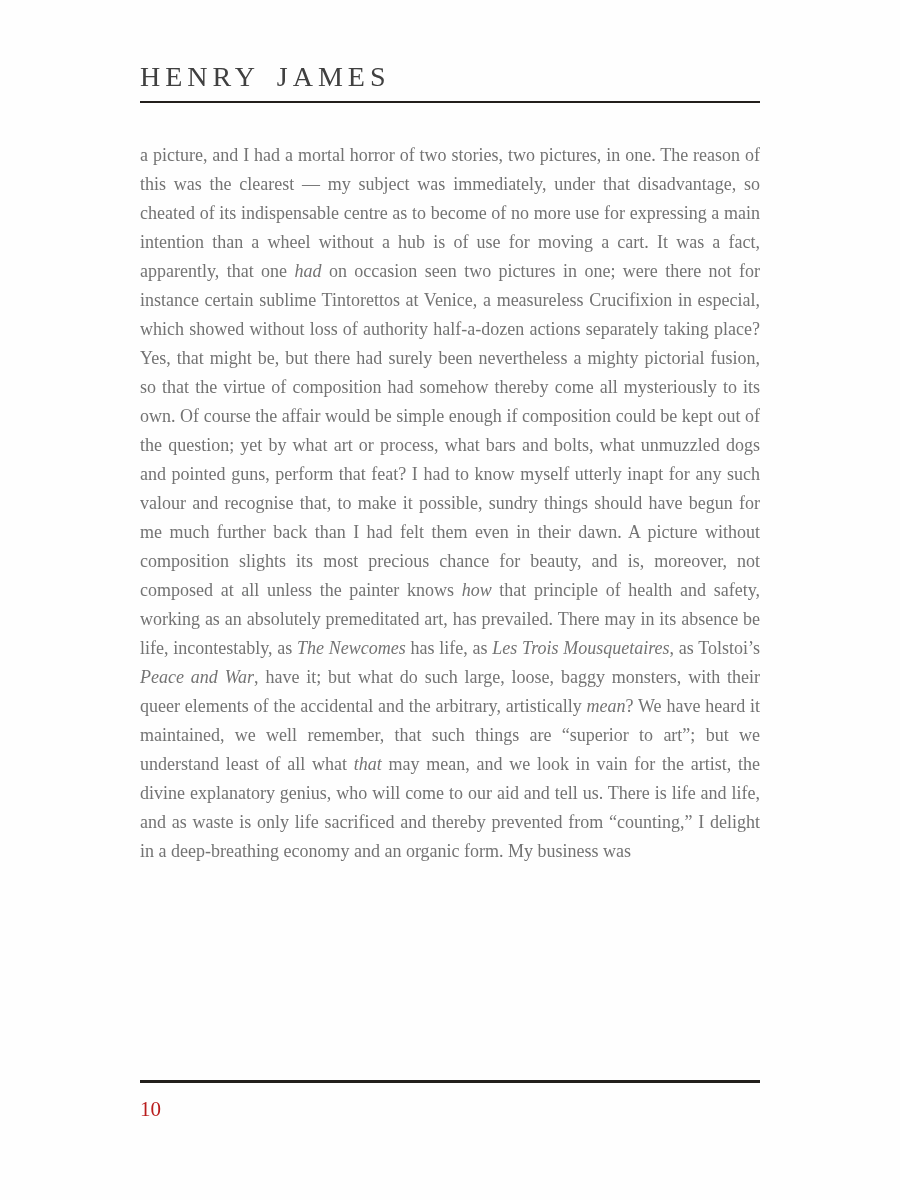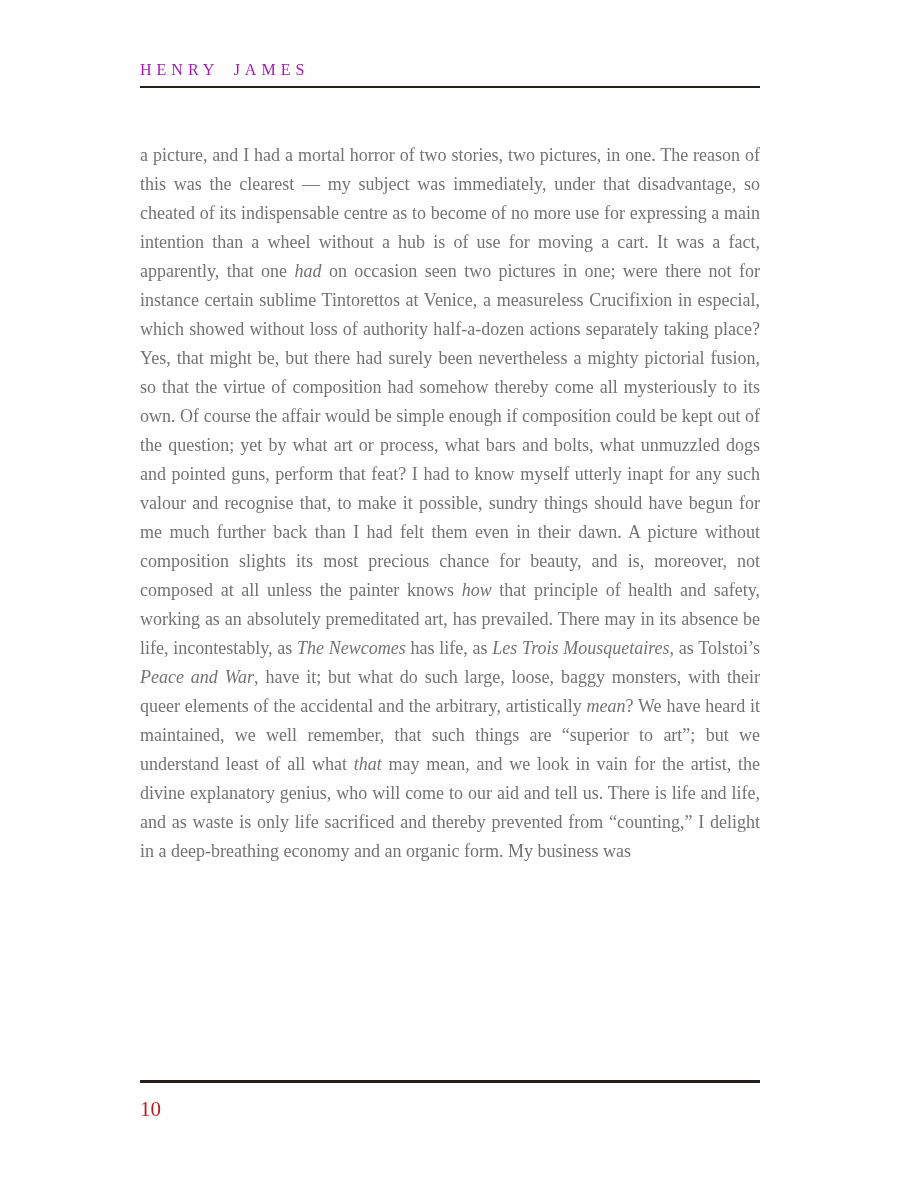--- a/index.html
+++ b/index.html
@@ -19,24 +19,24 @@
     }
 
     .running-header {
       position: absolute;
       left: 140px;
       right: 140px;
       top: 60px;
     }
 
     .header-title {
-      font-size: 16px;
+      font-size: 28px;
       letter-spacing: 5px;
       word-spacing: 6px;
-      color: #a21caf;
+      color: #404040;
       line-height: 1.2;
       font-weight: 400;
     }
 
     .rule {
       border: none;
       height: 0;
       border-top: 2px solid #231f1c;
     }
 

